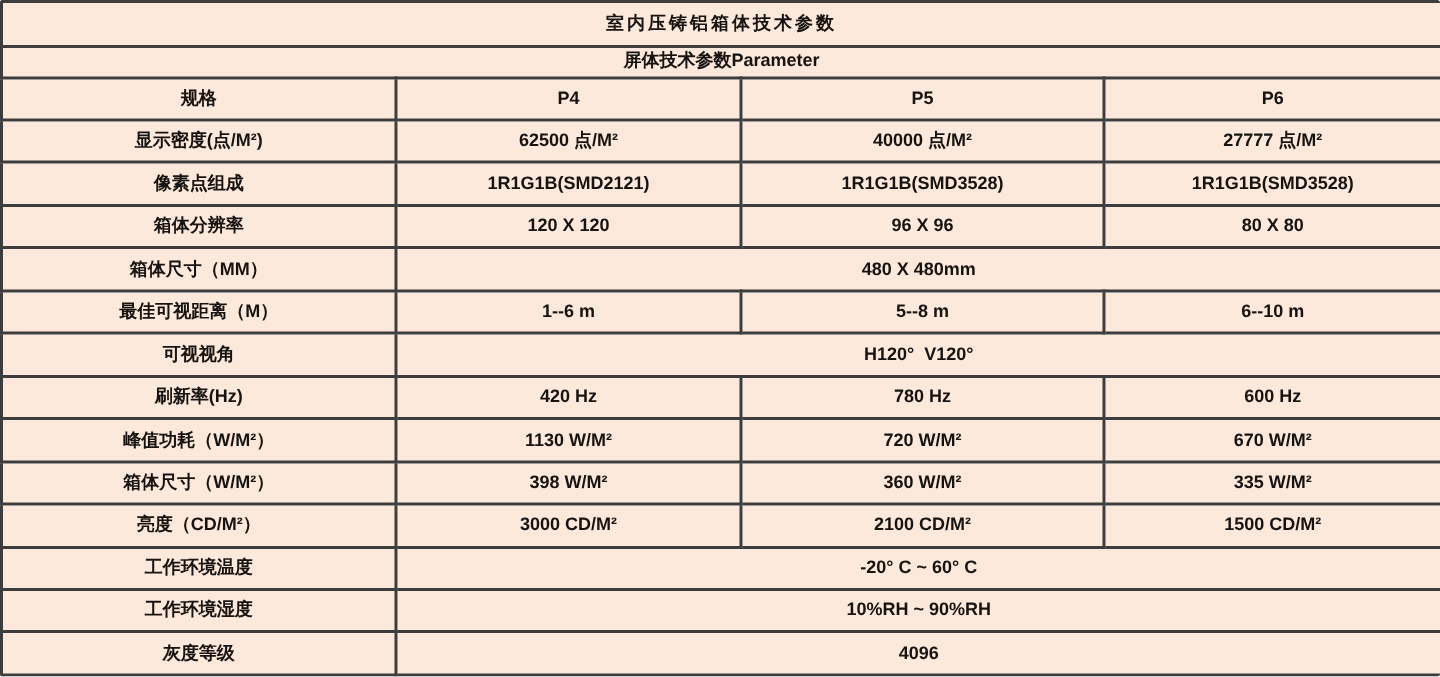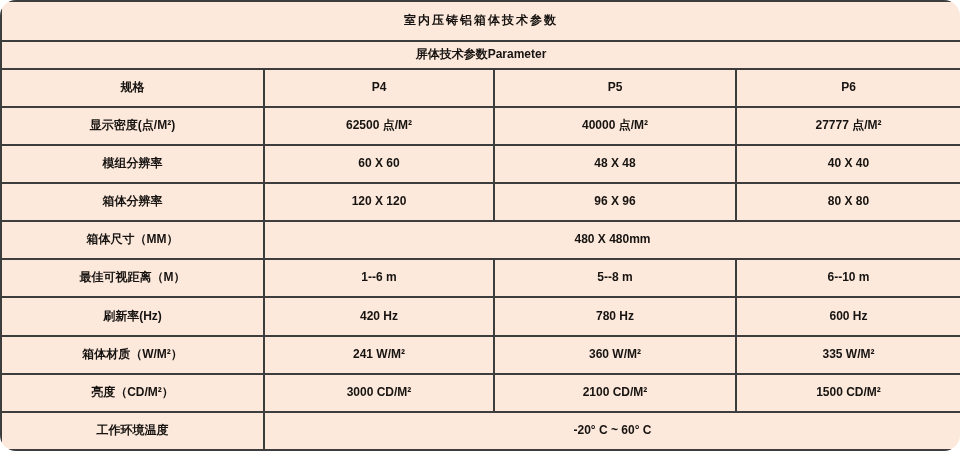--- a/index.html
+++ b/index.html
@@ -1,19 +1,19 @@
 <!DOCTYPE html>
 <html><head>
 <meta charset="utf-8">
 <style>
   html,body{margin:0;padding:0;background:#ffffff;}
   .sheet{
     width:960px;height:451px;box-sizing:border-box;
     font-family:"Liberation Sans","DejaVu Sans",sans-serif;
-    border-radius:16px;overflow:hidden;position:relative;
+    border-radius:2px;overflow:hidden;position:relative;
   }
   table.spec{
     width:960px;height:451px;border-collapse:collapse;table-layout:fixed;
   }
   table.spec td{
     border:2px solid #3d3d3d;
     text-align:center;vertical-align:middle;
     font-size:12px;font-weight:bold;color:#171310;
     background:#fce9dc;
     padding:0 4px;overflow:hidden;white-space:pre-wrap;
@@ -56,58 +56,76 @@
       <td>P6</td>
     </tr>
 
     <tr class="data-row">
       <td>显示密度(点/M²)</td>
       <td>62500 点/M²</td>
       <td>40000 点/M²</td>
       <td>27777 点/M²</td>
     </tr>
     <tr class="data-row">
-      <td>模组分辨率</td>
-      <td>60 X 60</td>
-      <td>48 X 48</td>
-      <td>40 X 40</td>
+      <td>像素点组成</td>
+      <td>1R1G1B(SMD2121)</td>
+      <td>1R1G1B(SMD3528)</td>
+      <td>1R1G1B(SMD3528)</td>
     </tr>
     <tr class="data-row">
       <td>箱体分辨率</td>
       <td>120 X 120</td>
       <td>96 X 96</td>
       <td>80 X 80</td>
     </tr>
     <tr class="data-row">
       <td>箱体尺寸（MM）</td>
       <td colspan="3">480 X 480mm</td>
     </tr>
     <tr class="data-row">
       <td>最佳可视距离（M）</td>
       <td>1--6 m</td>
       <td>5--8 m</td>
       <td>6--10 m</td>
     </tr>
     <tr class="data-row">
+      <td>可视视角</td>
+      <td colspan="3">H120°  V120°</td>
+    </tr>
+    <tr class="data-row">
       <td>刷新率(Hz)</td>
       <td>420 Hz</td>
       <td>780 Hz</td>
       <td>600 Hz</td>
     </tr>
     <tr class="data-row">
-      <td>箱体材质（W/M²）</td>
-      <td>241 W/M²</td>
+      <td>峰值功耗（W/M²）</td>
+      <td>1130 W/M²</td>
+      <td>720 W/M²</td>
+      <td>670 W/M²</td>
+    </tr>
+    <tr class="data-row">
+      <td>箱体尺寸（W/M²）</td>
+      <td>398 W/M²</td>
       <td>360 W/M²</td>
       <td>335 W/M²</td>
     </tr>
     <tr class="data-row">
       <td>亮度（CD/M²）</td>
       <td>3000 CD/M²</td>
       <td>2100 CD/M²</td>
       <td>1500 CD/M²</td>
     </tr>
     <tr class="data-row">
       <td>工作环境温度</td>
       <td colspan="3">-20° C ~ 60° C</td>
     </tr>
+    <tr class="data-row">
+      <td>工作环境湿度</td>
+      <td colspan="3">10%RH ~ 90%RH</td>
+    </tr>
+    <tr class="data-row">
+      <td>灰度等级</td>
+      <td colspan="3">4096</td>
+    </tr>
   </tbody>
 </table>
 </div>
 
 </body></html>

